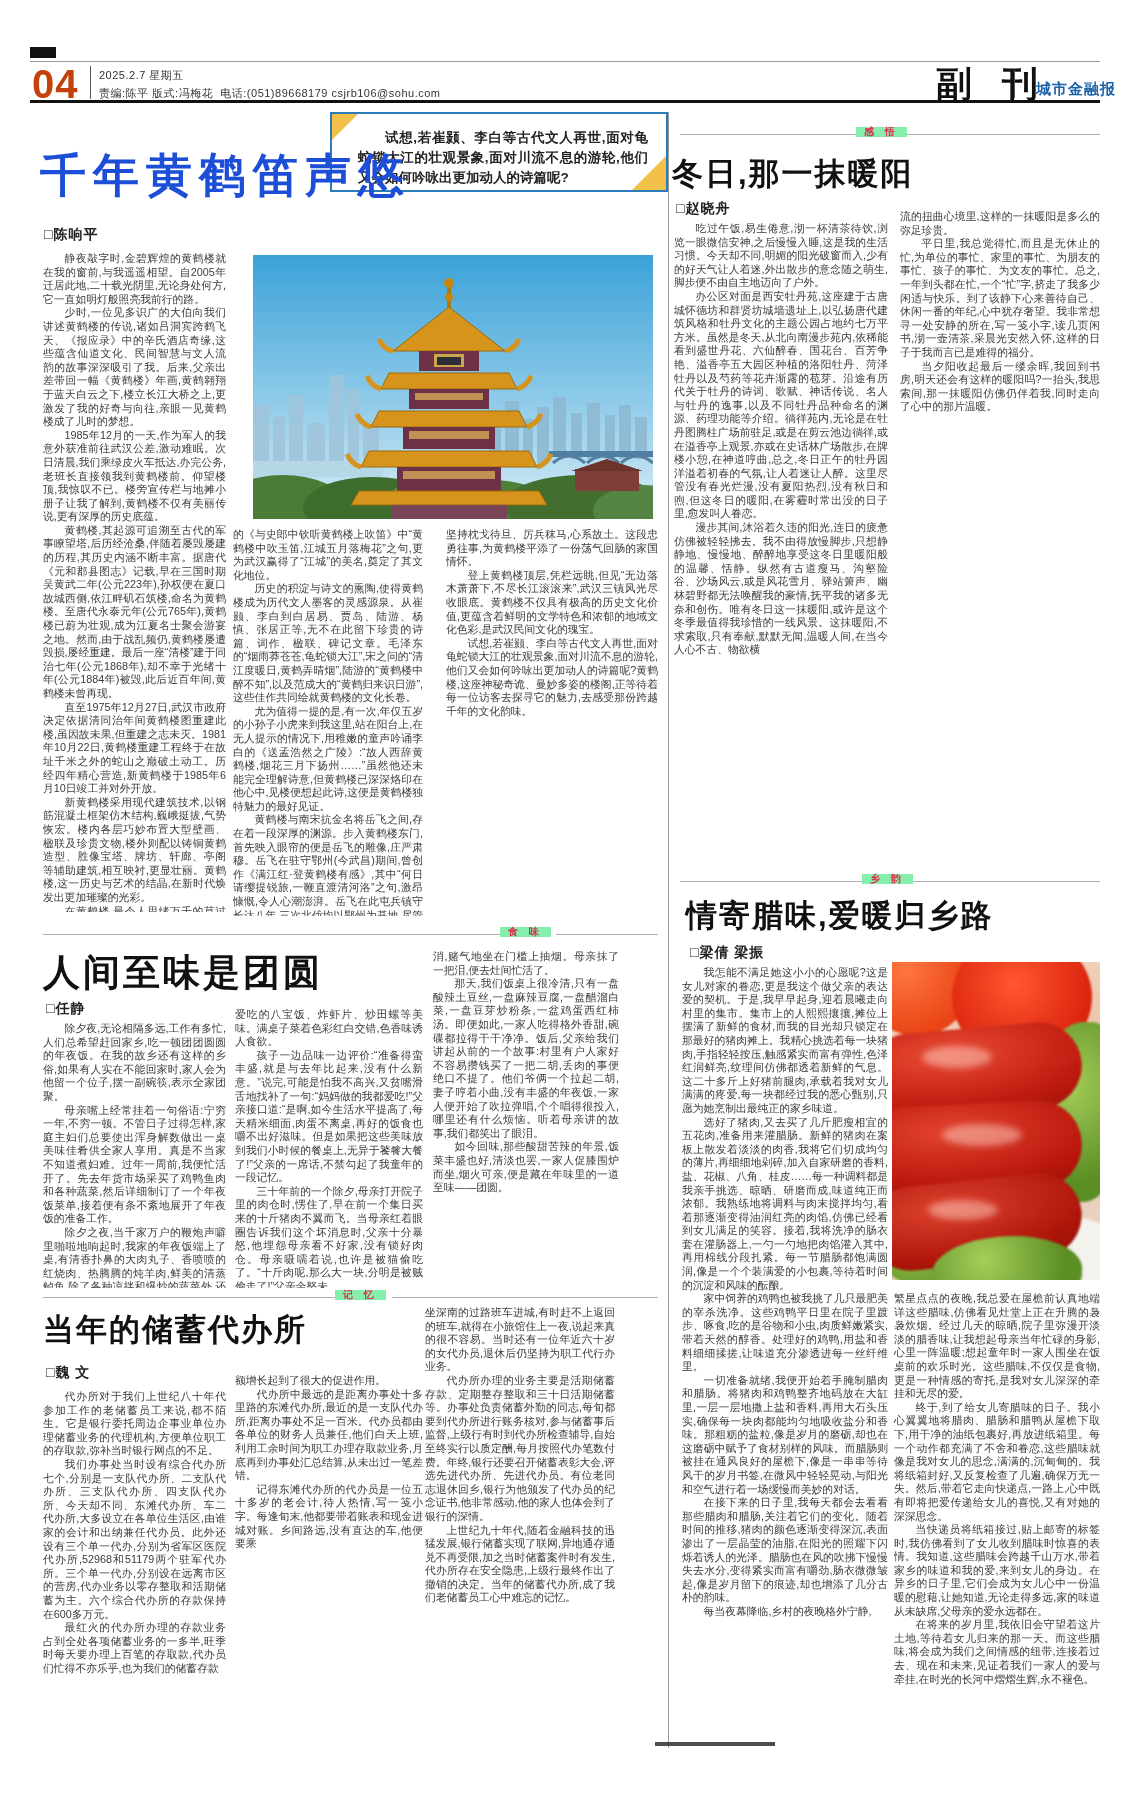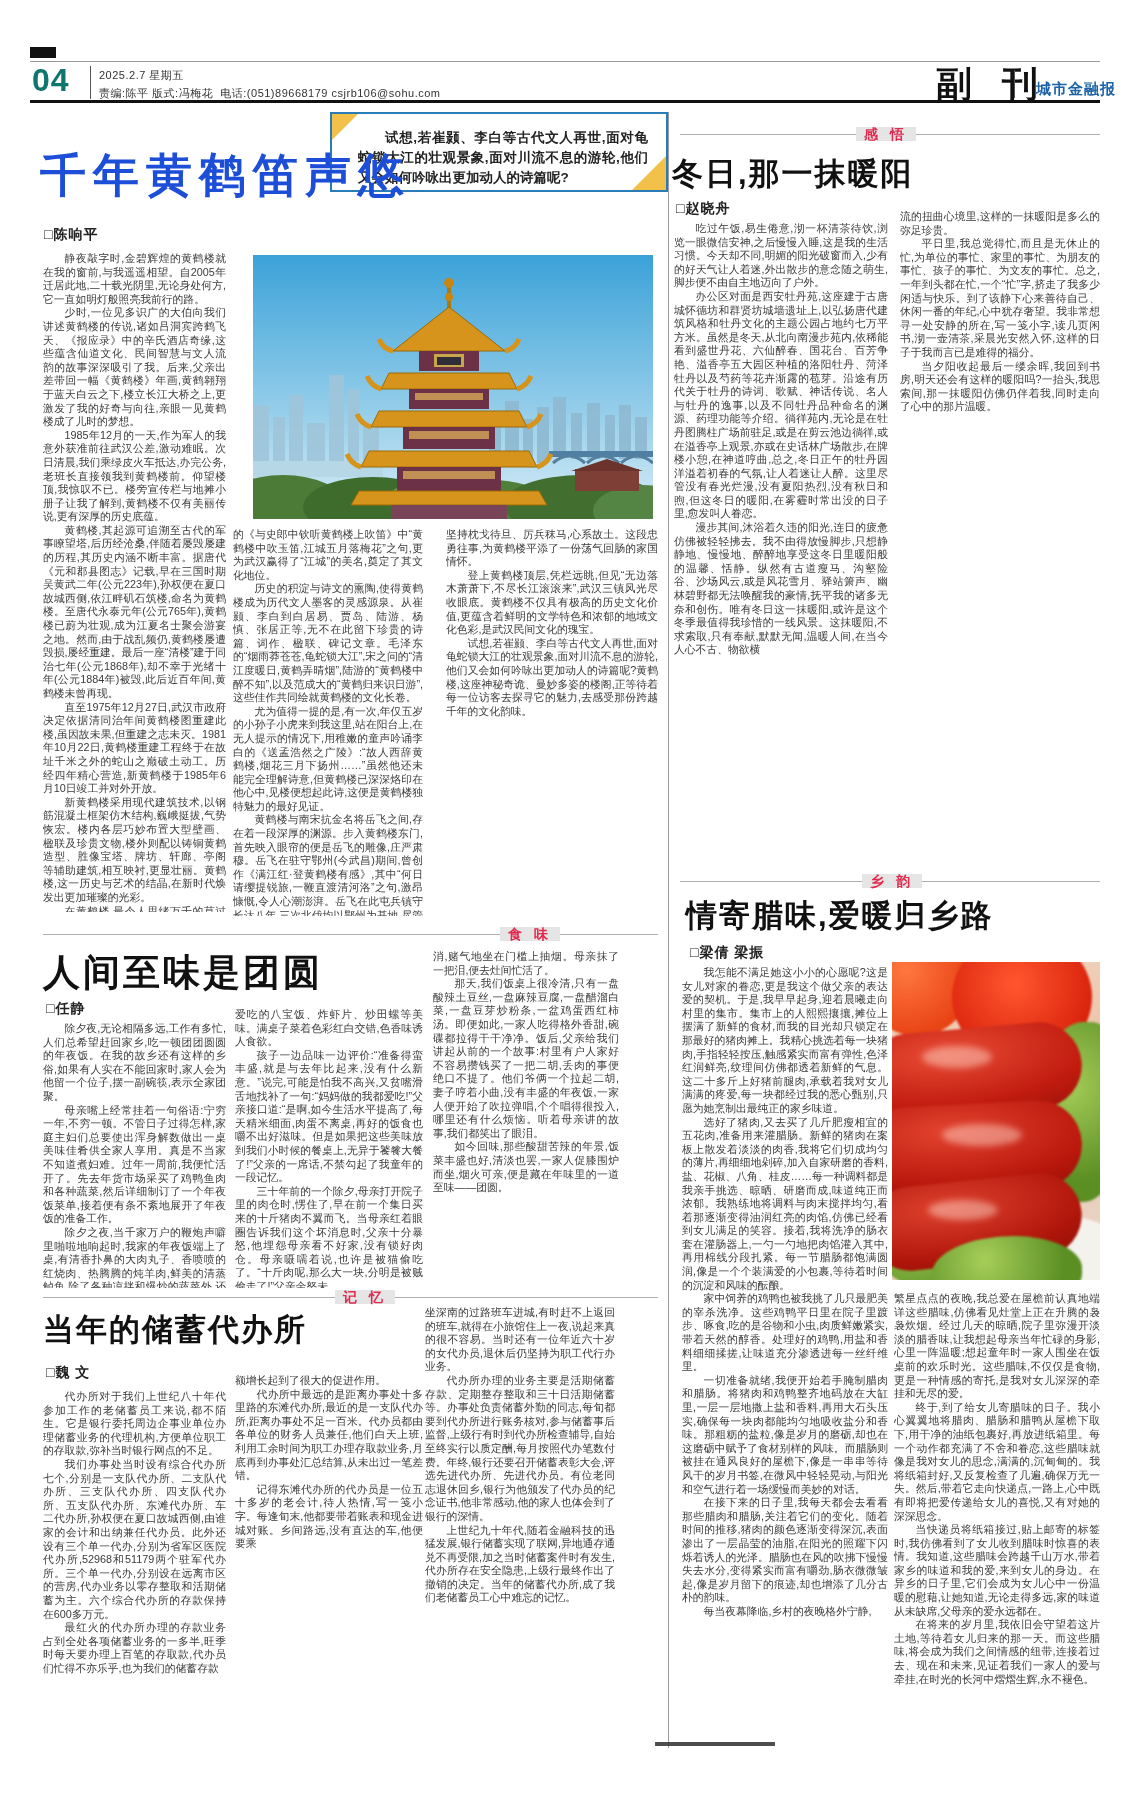--- a/index.html
+++ b/index.html
@@ -3,33 +3,33 @@
 <meta charset="utf-8">
 <style>
   html,body{margin:0;padding:0;background:#f2f2f2;}
   #paper{position:relative;width:1130px;height:1808px;background:#ffffff;margin:0 auto;
          font-family:"Liberation Sans","DejaVu Sans",sans-serif;color:#2e2e2e;overflow:hidden;}
   .abs{position:absolute;}
   
   .hairline{background:#9a9a9a;height:1px;}
   .thickrule{background:#111;height:3px;}
   .foldmark{background:#111;}
-  .pagenum{font-size:32px;font-weight:700;color:#0f766e;letter-spacing:1px;line-height:1;}
+  .pagenum{font-size:40px;font-weight:700;color:#c2410c;letter-spacing:1px;line-height:1;}
   .hmeta{font-size:11px;color:#333;letter-spacing:.5px;white-space:nowrap;}
   .vline{width:1px;background:#555;}
   .edition{font-size:36px;font-weight:700;color:#111;letter-spacing:10px;line-height:1;}
   .masthead{font-size:15px;font-weight:700;color:#1c63a8;letter-spacing:1px;margin-left:12px;}
   
   .quotebox{border:2px solid #2a7cb9;box-sizing:border-box;}
   .corner-tl{width:0;height:0;border-top:26px solid #f3c04a;border-right:26px solid transparent;}
   .corner-br{width:0;height:0;border-bottom:34px solid #f3c04a;border-left:34px solid transparent;}
   .quotetext{font-size:13.5px;line-height:20px;font-weight:600;color:#222;text-indent:2em;text-align:justify;}
   
   .secline{height:1px;background:#aeaeae;}
-  .seclabel{font-size:14px;font-weight:700;color:#e02a4e;letter-spacing:4px;background:#e5e5e5;padding:0 8px;line-height:1;}
+  .seclabel{font-size:10px;font-weight:700;color:#e02a4e;letter-spacing:4px;background:#86efac;padding:0 8px;line-height:1;}
   
   .title-xl{font-size:46px;font-weight:700;color:#1d4ed8;letter-spacing:7px;line-height:1;white-space:nowrap;}
   .title-lg{font-size:37px;font-weight:700;color:#111;letter-spacing:3px;line-height:1;white-space:nowrap;}
   .title-md{font-size:31px;font-weight:700;color:#111;letter-spacing:2px;line-height:1;white-space:nowrap;}
   .author{font-size:14px;font-weight:700;color:#222;letter-spacing:1px;}
   .col{overflow:hidden;font-size:10.8px;line-height:13.6px;color:#3a3a3a;text-align:justify;}
   .col p{margin:0;text-indent:2em;}
   .col p.cont{text-indent:0;}
   .divider-v{width:1px;background:#9a9a9a;}
   
@@ -245,21 +245,21 @@
       <p>如今回味,那些酸甜苦辣的年景,饭菜丰盛也好,清淡也罢,一家人促膝围炉而坐,烟火可亲,便是藏在年味里的一道至味——团圆。</p>
     </div>
 
   <div class="abs secline" style="left:43px;top:1297px;width:292px;"></div>
   <div class="abs secline" style="left:392px;top:1297px;width:266px;"></div>
   <div class="abs seclabel" style="left:335px;top:1290px;">记 忆</div>
   <div class="abs title-md" style="left:43px;top:1314px;">当年的储蓄代办所</div>
   <div class="abs author" style="left:46px;top:1364px;">□魏 文</div>
   <div class="abs col" style="left:43px;top:1390px;width:183px;height:402px;">
       <p>代办所对于我们上世纪八十年代参加工作的老储蓄员工来说,都不陌生。它是银行委托周边企事业单位办理储蓄业务的代理机构,方便单位职工的存取款,弥补当时银行网点的不足。</p>
-      <p>我们办事处当时设有综合代办所七个,分别是一支队代办所、二支队代办所、三支队代办所、四支队代办所、五支队代办所、东滩代办所、车二代办所,孙权便在夏口故城西侧,由谁家的会计和出纳兼任代办员。此外还设有三个单一代办,分别为省军区医院代办所,52968和51179两个驻军代办所。三个单一代办,分别设在远离市区的营房,代办业务以零存整取和活期储蓄为主。六个综合代办所的存款保持在600多万元。</p>
+      <p>我们办事处当时设有综合代办所七个,分别是一支队代办所、二支队代办所、三支队代办所、四支队代办所、今天却不同、东滩代办所、车二代办所,大多设立在各单位生活区,由谁家的会计和出纳兼任代办员。此外还设有三个单一代办,分别为省军区医院代办所,52968和51179两个驻军代办所。三个单一代办,分别设在远离市区的营房,代办业务以零存整取和活期储蓄为主。六个综合代办所的存款保持在600多万元。</p>
       <p>最红火的代办所办理的存款业务占到全处各项储蓄业务的一多半,旺季时每天要办理上百笔的存取款,代办员们忙得不亦乐乎,也为我们的储蓄存款</p>
     </div>
   <div class="abs col" style="left:235px;top:1374px;width:188px;height:418px;">
       <p class="cont">额增长起到了很大的促进作用。</p>
       <p>代办所中最远的是距离办事处十多里路的东滩代办所,最近的是一支队代办所,距离办事处不足一百米。代办员都由各单位的财务人员兼任,他们白天上班,利用工余时间为职工办理存取款业务,月底再到办事处汇总结算,从未出过一笔差错。</p>
       <p>记得东滩代办所的代办员是一位五十多岁的老会计,待人热情,写一笺小字。每逢旬末,他都要带着账表和现金进城对账。乡间路远,没有直达的车,他便要乘</p>
     </div>
   <div class="abs col" style="left:425px;top:1306px;width:190px;height:486px;">
       <p class="cont">坐深南的过路班车进城,有时赶不上返回的班车,就得在小旅馆住上一夜,说起来真的很不容易。当时还有一位年近六十岁的女代办员,退休后仍坚持为职工代行办业务。</p>
       <p>代办所办理的业务主要是活期储蓄存款、定期整存整取和三十日活期储蓄等。办事处负责储蓄外勤的同志,每旬都要到代办所进行账务核对,参与储蓄事后监督,上级行有时到代办所检查辅导,自始至终实行以质定酬,每月按照代办笔数付费。年终,银行还要召开储蓄表彰大会,评选先进代办所、先进代办员。有位老同志退休回乡,银行为他颁发了代办员的纪念证书,他非常感动,他的家人也体会到了银行的深情。</p>

